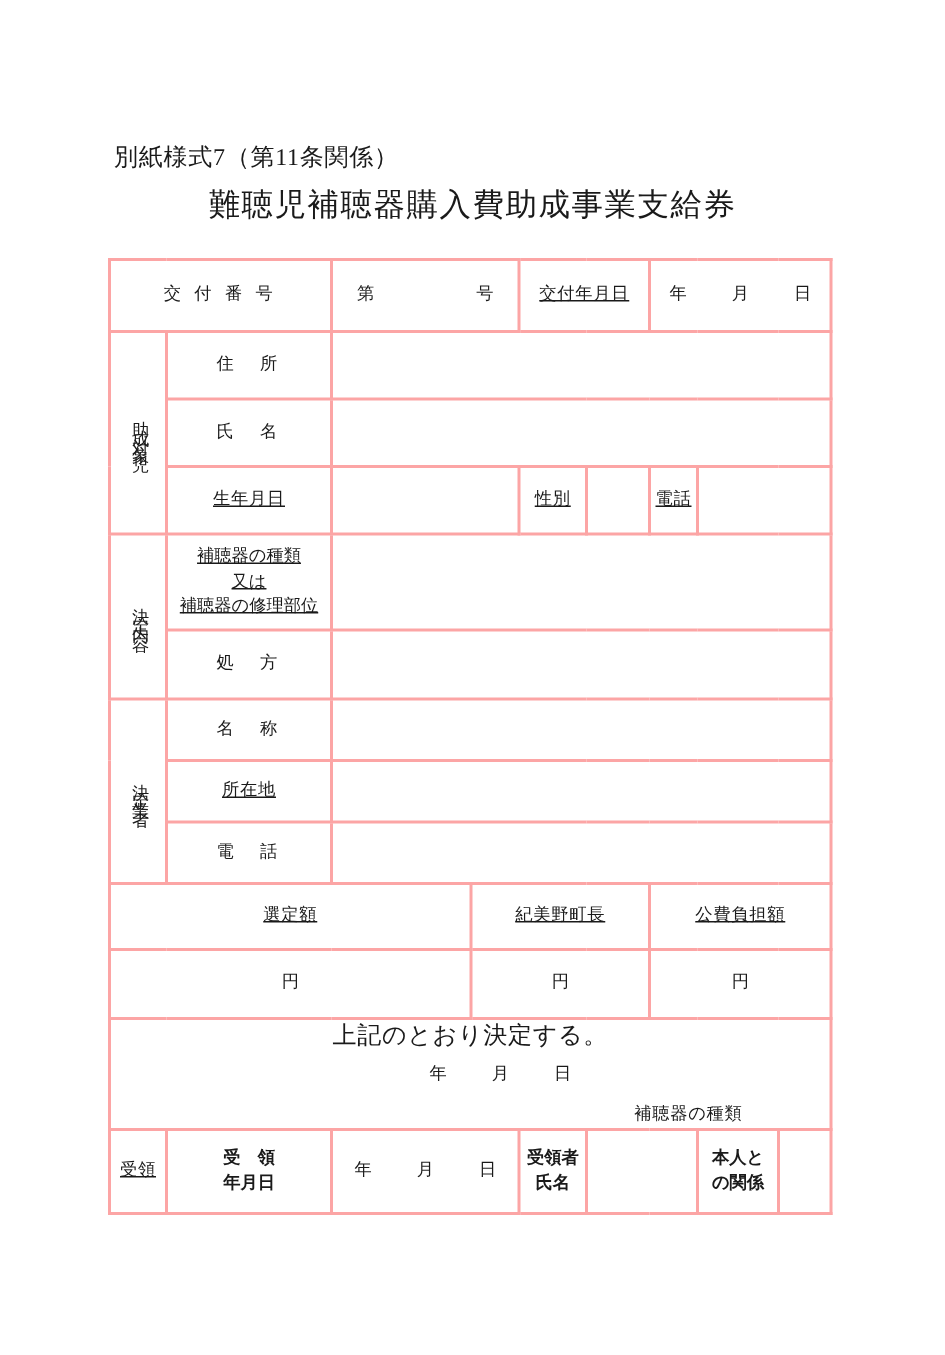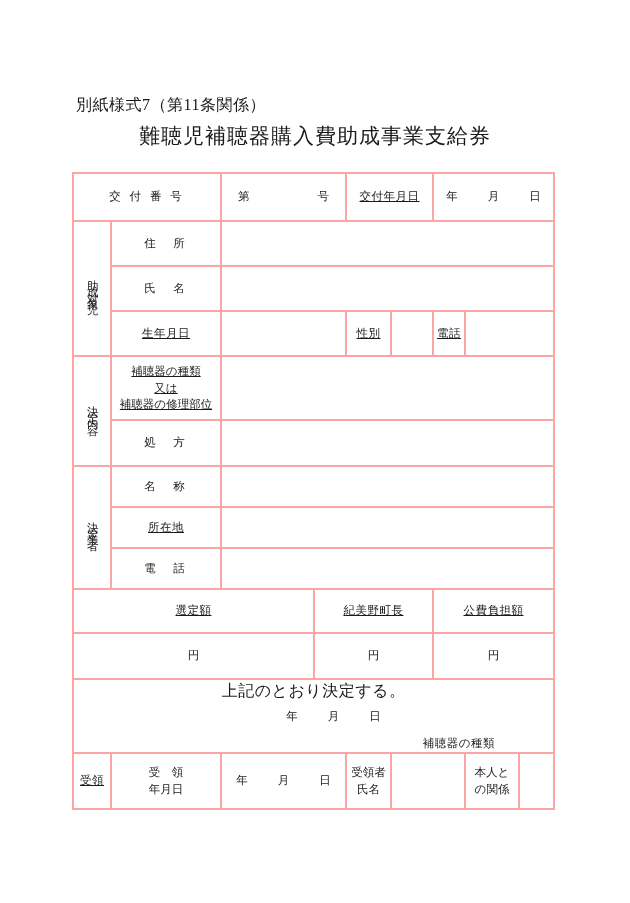--- a/index.html
+++ b/index.html
@@ -127,20 +127,21 @@
   .ymd-row {
     white-space: nowrap;
     letter-spacing: 0;
   }
   .ymd-row span.sp {
     display: inline-block;
     width: 30px;
   }
   .stack2 {
     line-height: 1.5;
+    font-weight: bold;
   }
 </style>
 </head>
 <body>
 
 <div class="page">
 
   <div class="form-no">別紙様式7（第11条関係）</div>
 
   <div class="doc-title">難聴児補聴器購入費助成事業支給券</div>

